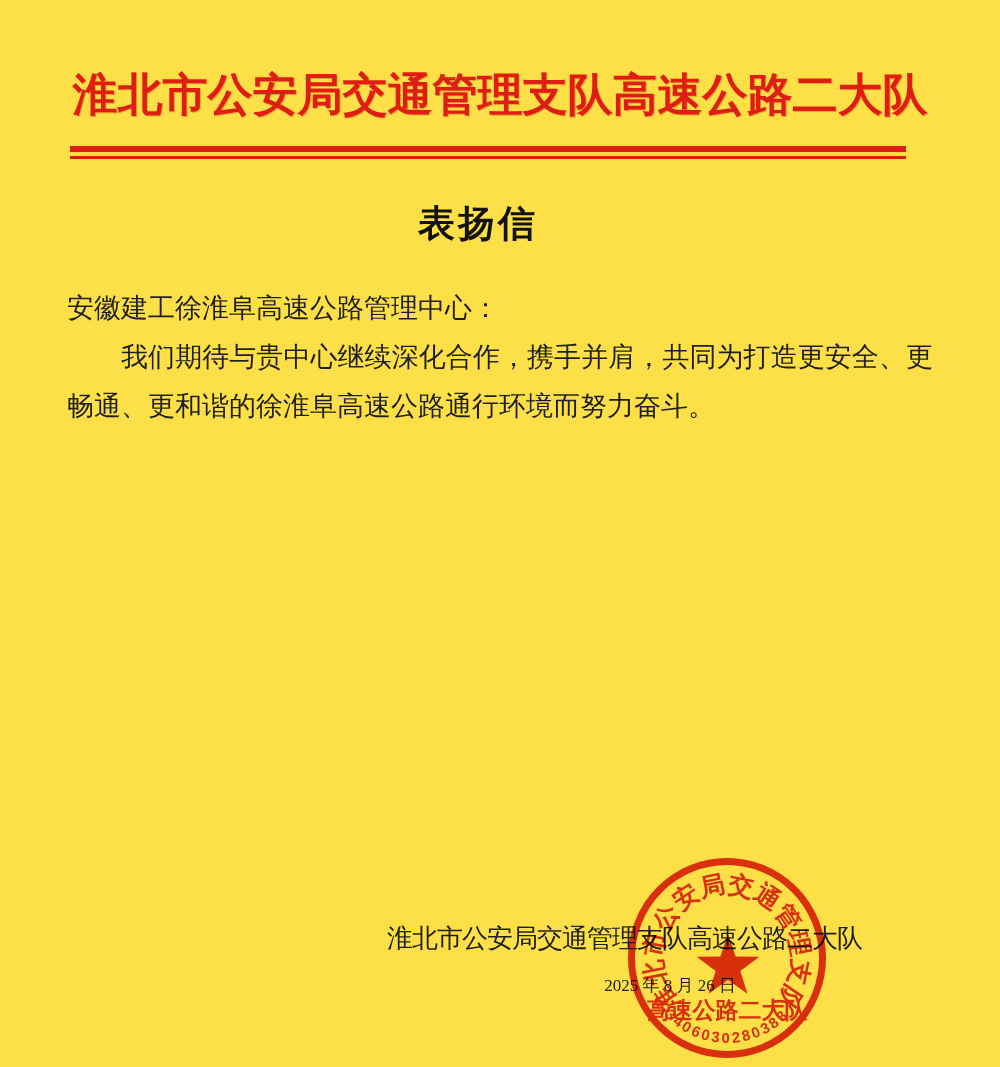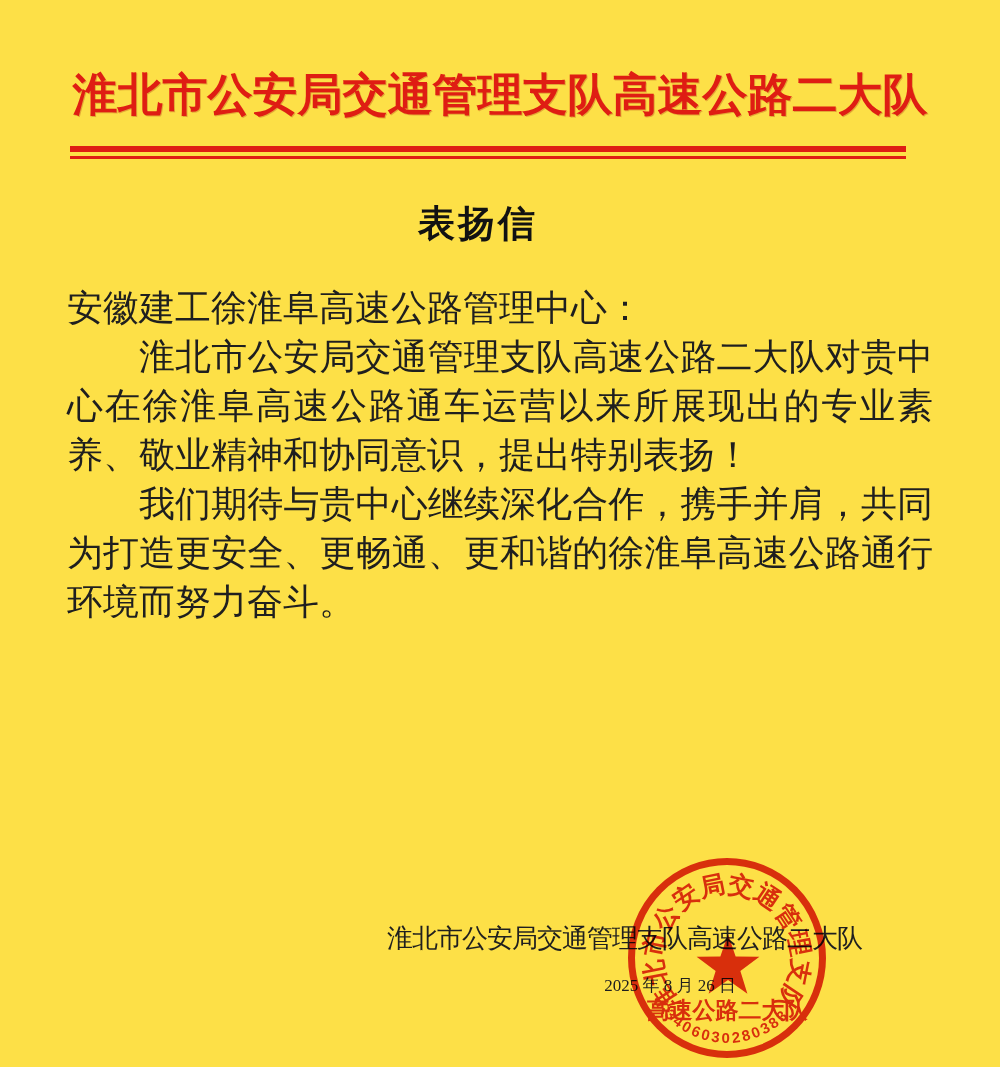--- a/index.html
+++ b/index.html
@@ -52,21 +52,21 @@
     font-size: 37px;
     font-weight: bold;
     letter-spacing: 3px;
     color: #121212;
   }
   .letter-body {
     position: absolute;
     top: 284px;
     left: 67px;
     width: 866px;
-    font-size: 36px;
+    font-size: 27px;
     line-height: 49px;
     text-align: justify;
     text-justify: inter-ideograph;
     color: var(--ink);
   }
   .letter-body p { margin: 0; }
   .para-indent { text-indent: 2em; }
   .signature-org {
     position: absolute;
     top: 921px;
@@ -119,21 +119,20 @@
 
   <h1 class="letterhead-title">淮北市公安局交通管理支队高速公路二大队</h1>
 
   <div class="rule rule-thick"></div>
   <div class="rule rule-thin"></div>
 
   <h2 class="doc-title">表扬信</h2>
 
   <div class="letter-body">
     <p class="salutation">安徽建工徐淮阜高速公路管理中心：</p>
-    <p class="para-indent">淮北市公安局交通管理支队高速公路二大队对贵中心在徐淮阜高速公路通车运营以来所展现出的专业素养、敬业精神和协同意识，提出特别表扬！</p>
     <p class="para-indent">我们期待与贵中心继续深化合作，携手并肩，共同为打造更安全、更畅通、更和谐的徐淮阜高速公路通行环境而努力奋斗。</p>
   </div>
 
   <div class="signature-org">淮北市公安局交通管理支队高速公路二大队</div>
 
   <div class="signature-date">2025 年 8 月 26 日</div>
 
   <svg class="seal" viewBox="-103 -103 206 206" aria-hidden="true">
     <defs>
       <path id="sealArcTop" d="M -50.7 40.7 A 65 65 0 1 1 50.7 40.7" fill="none"></path>

